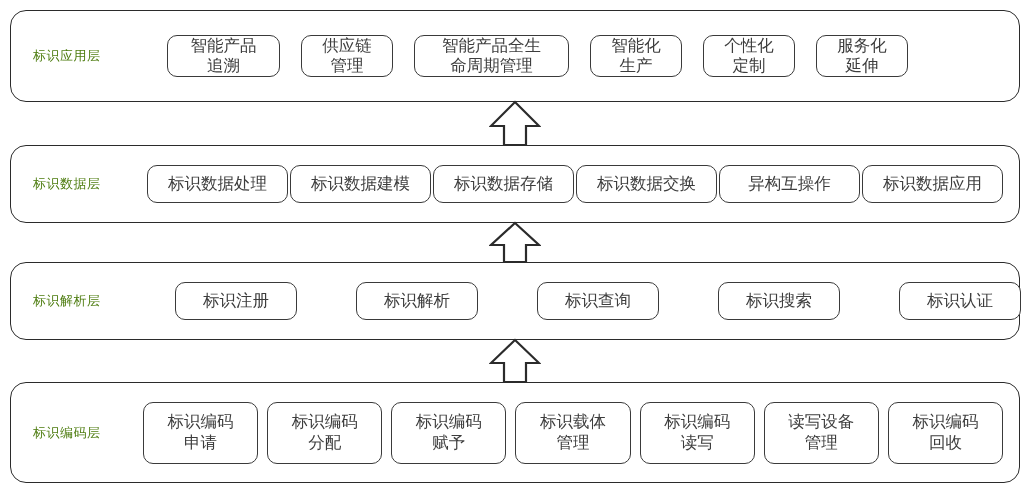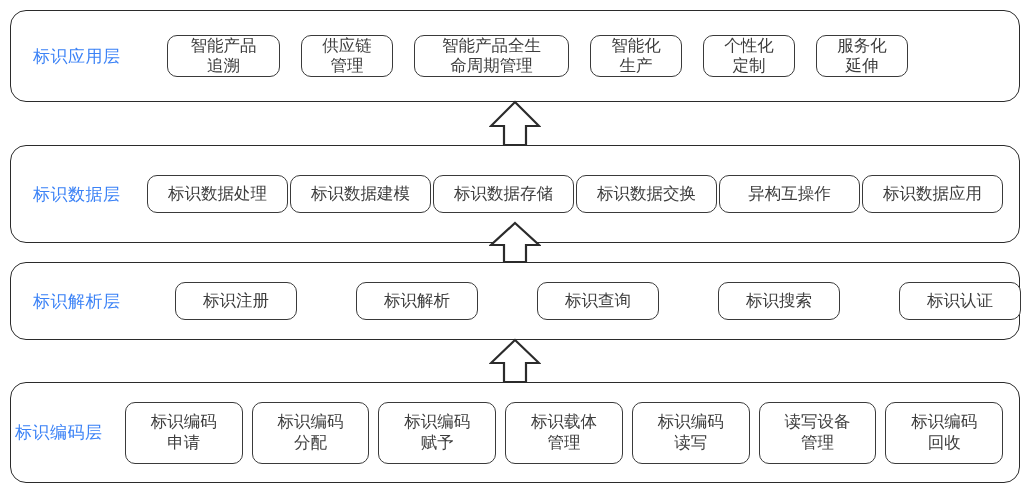--- a/index.html
+++ b/index.html
@@ -23,22 +23,22 @@
     width: 1010px;
     box-sizing: border-box;
     border: 1.6px solid #2b2b2b;
     border-radius: 16px;
     background: #ffffff;
     display: flex;
     flex-direction: row;
     align-items: center;
   }
   .layer-label {
-    color: #3b82f6;
-    font-size: 17px;
+    color: #4d7c0f;
+    font-size: 13px;
     letter-spacing: 0.5px;
     white-space: nowrap;
     flex: 0 0 auto;
   }
   .boxes {
     display: flex;
     flex-direction: row;
     align-items: center;
     flex: 1 1 auto;
     height: 100%;
@@ -60,33 +60,33 @@
   
   #layer-app { top: 10px; height: 92px; padding: 0 16px 0 22px; }
   #layer-app .layer-label { width: 118px; }
   #layer-app .boxes { gap: 13px; padding-left: 8px; }
   #layer-app .node { height: 42px; font-size: 16.5px; margin-left: 8px; }
   #layer-app .node.w-two  { width: 113px; }
   #layer-app .node.w-small { width: 92px; text-align: center; }
   #layer-app .node.w-wide  { width: 155px; }
 
   
-  #layer-data { top: 145px; height: 98px; padding: 0 16px 0 22px; }
+  #layer-data { top: 145px; height: 78px; padding: 0 16px 0 22px; }
   #layer-data .layer-label { width: 110px; }
   #layer-data .boxes { gap: 2px; padding-left: 4px; }
   #layer-data .node { height: 38px; font-size: 16.5px; flex: 1 1 0; }
 
   
   #layer-resolve { top: 262px; height: 78px; padding: 0 16px 0 22px; }
   #layer-resolve .layer-label { width: 110px; }
   #layer-resolve .boxes { gap: 59px; padding-left: 32px; padding-right: 10px; }
   #layer-resolve .node { height: 38px; font-size: 16.5px; width: 122px; }
 
   
-  #layer-code { top: 382px; height: 101px; padding: 0 16px 0 4px; }
+  #layer-code { top: 382px; height: 101px; padding: 0 16px 0 22px; }
   #layer-code .layer-label { width: 110px; }
   #layer-code .boxes { gap: 9px; padding-left: 0px; }
   #layer-code .node { height: 62px; font-size: 16.5px; flex: 1 1 0; }
 
   
   .up-arrow {
     position: absolute;
     left: 489px;
     width: 52px;
   }

